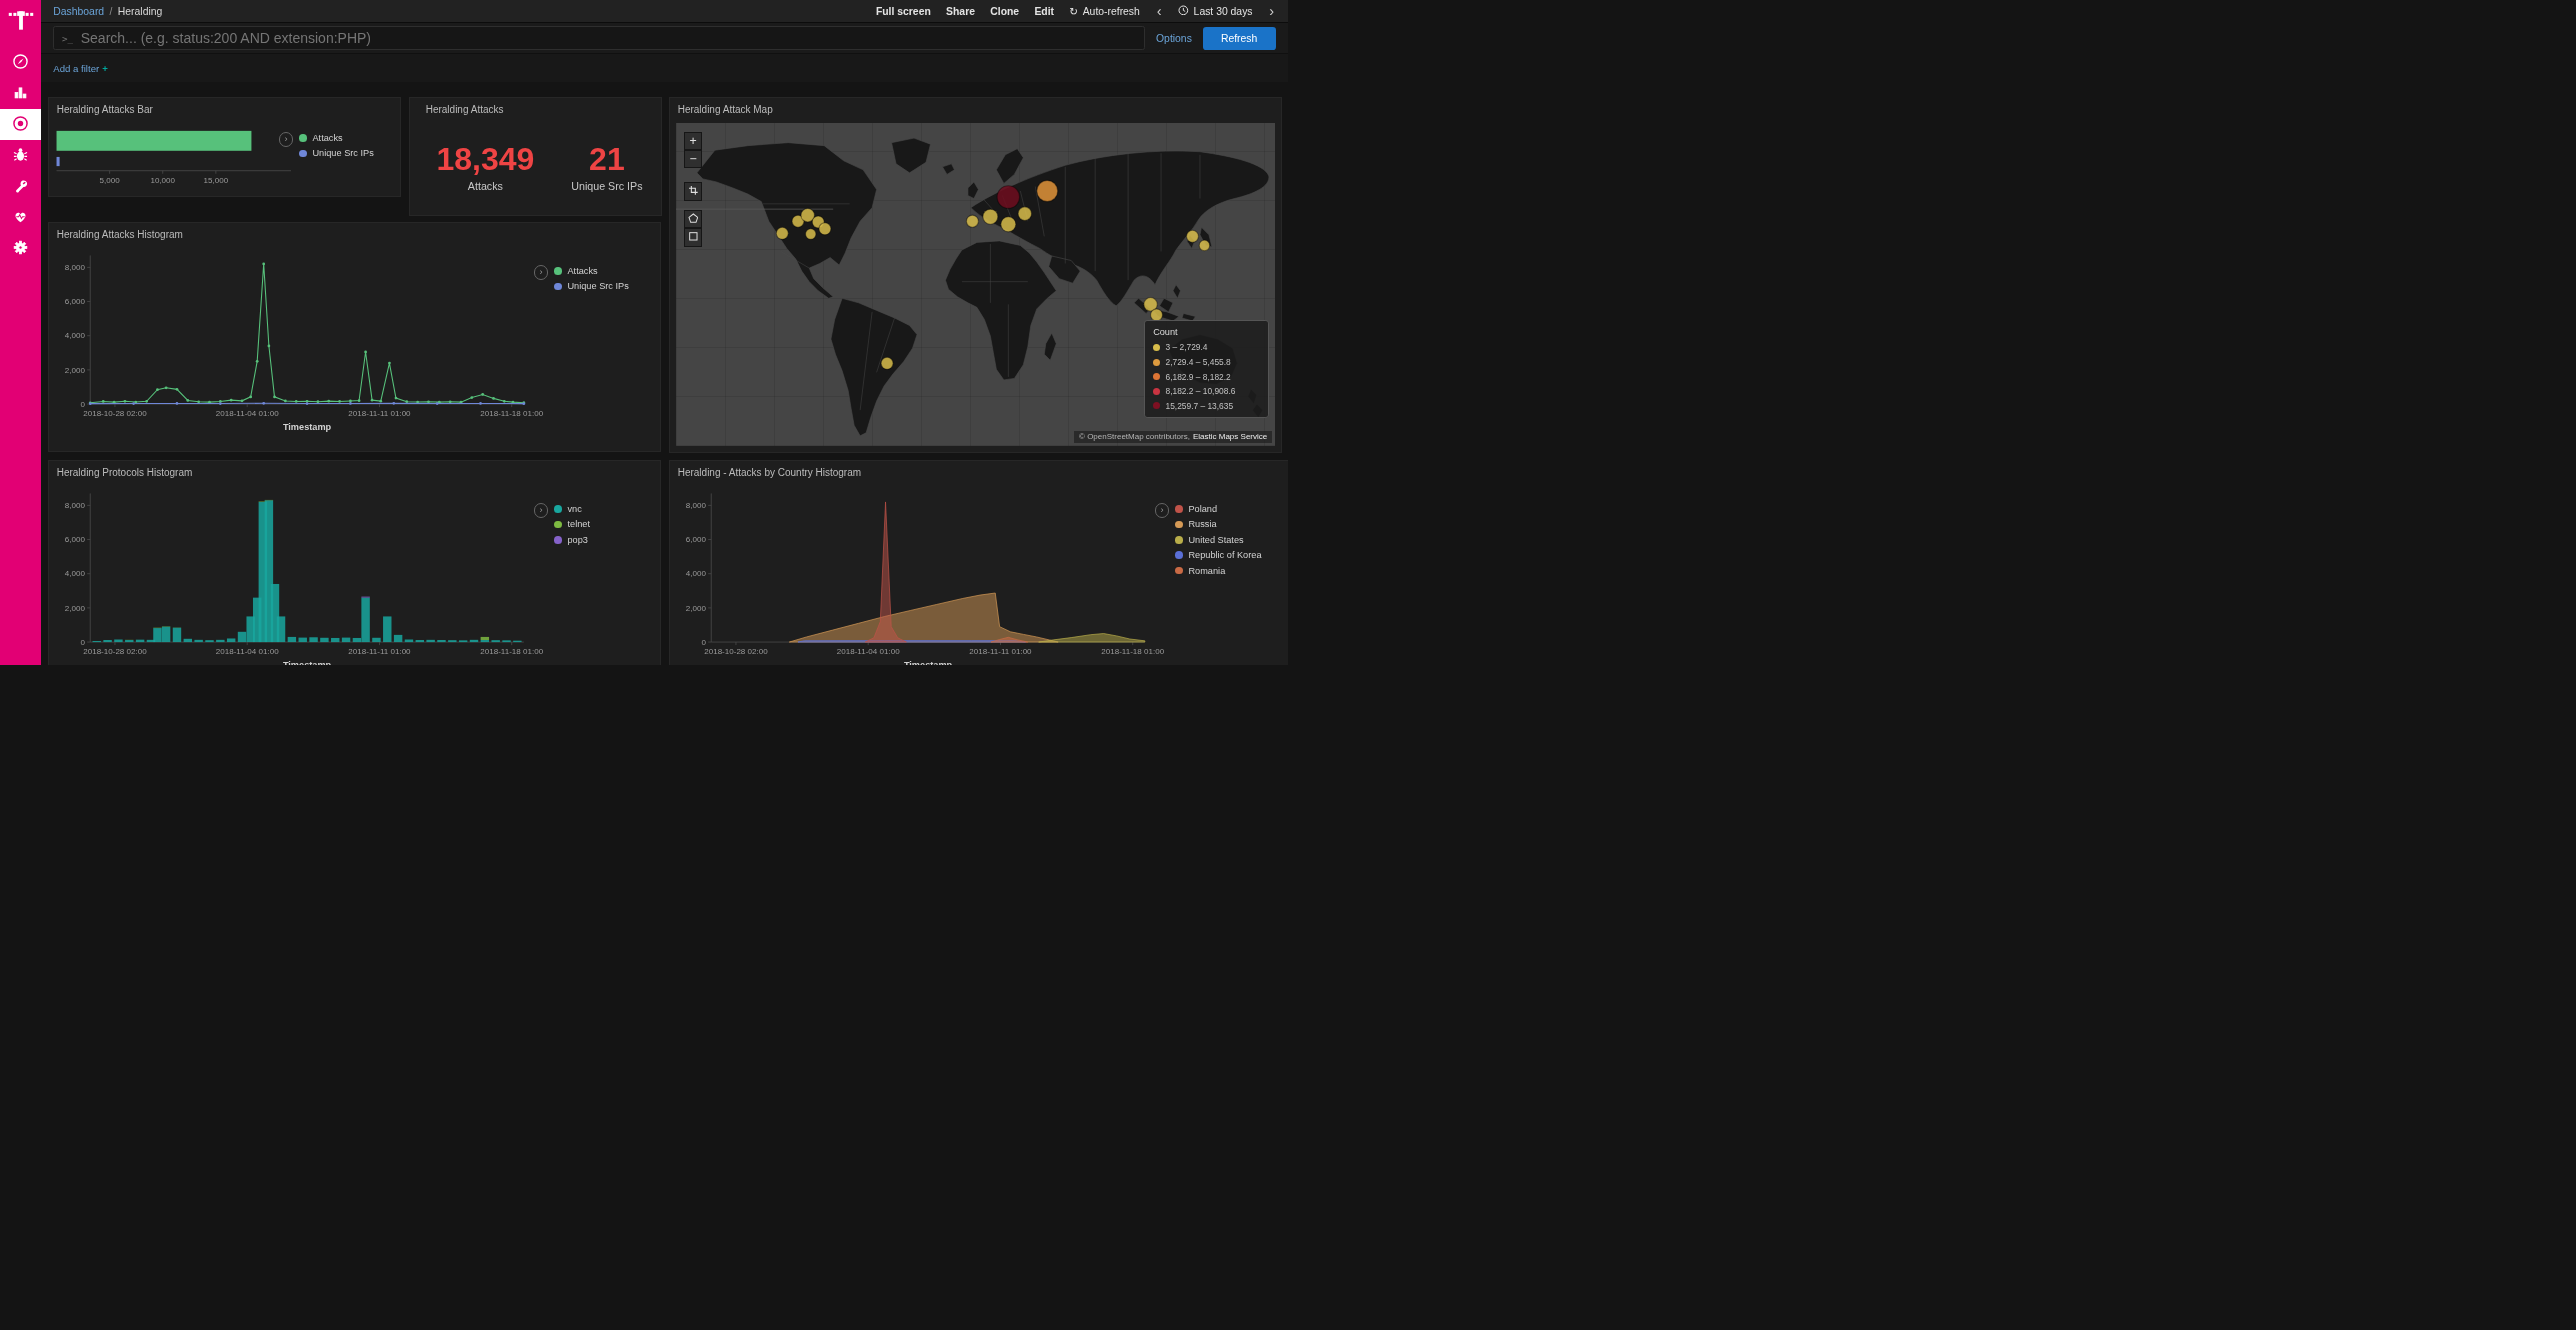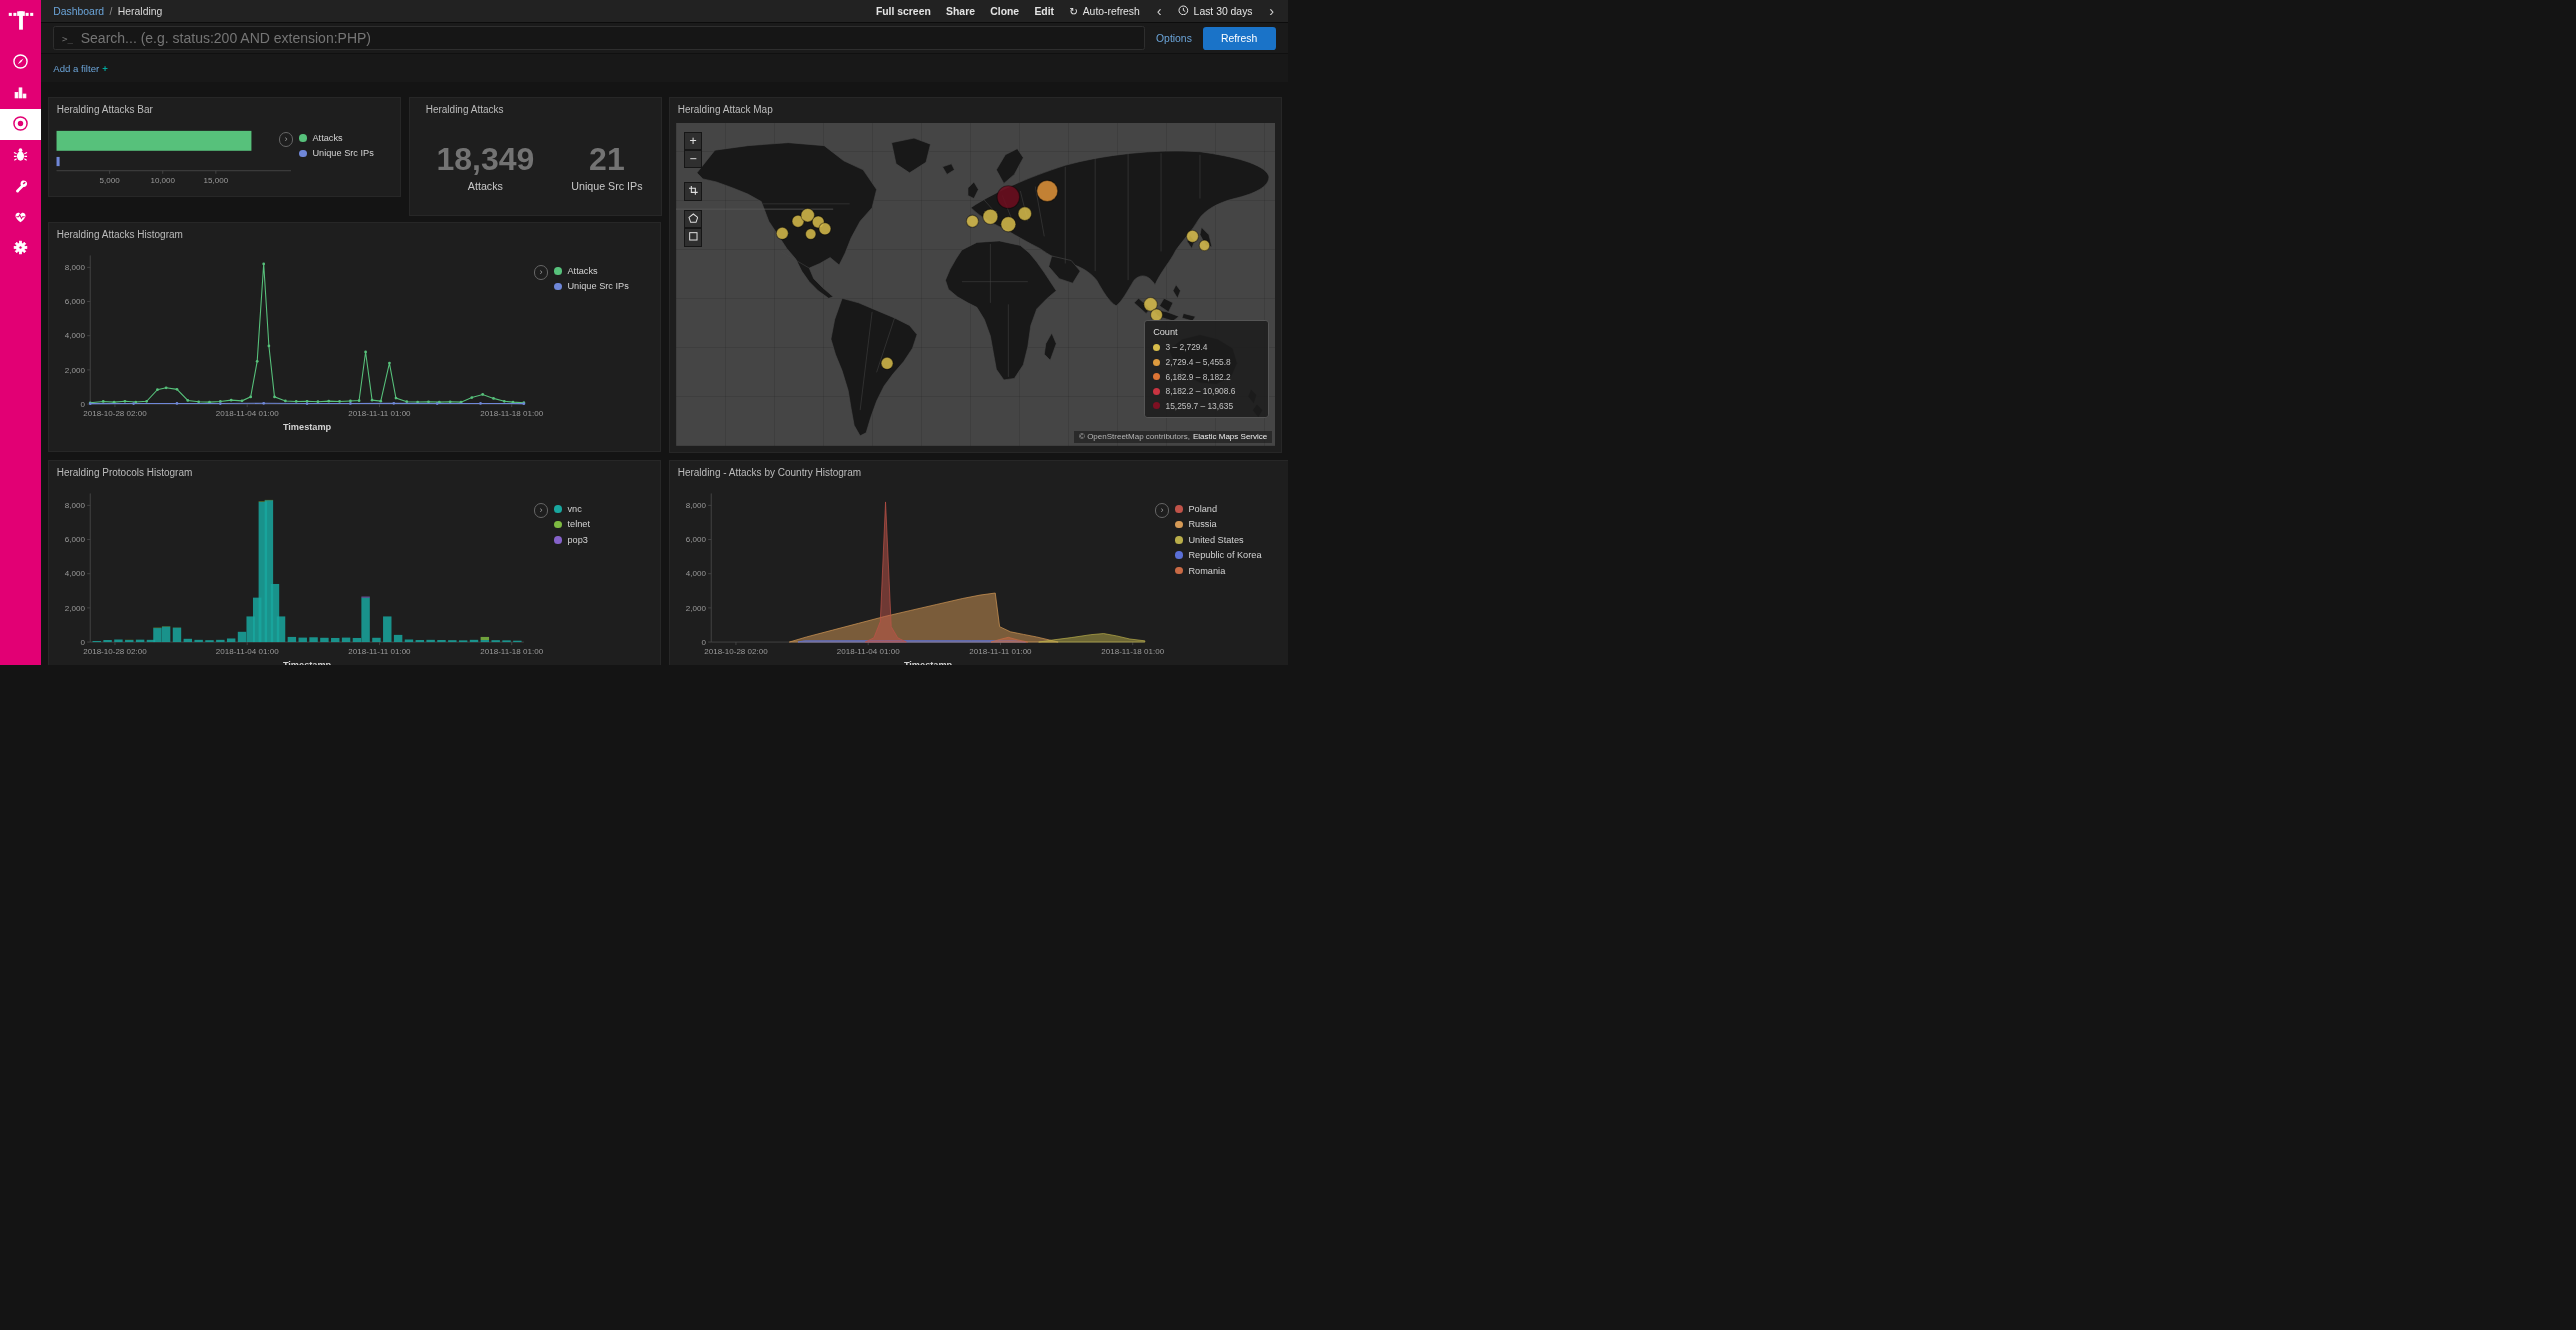--- a/index.html
+++ b/index.html
@@ -42,21 +42,21 @@
   
   .legend{position:absolute;display:flex;gap:6.1px;align-items:flex-start;}
   .legend-toggle{width:12.3px;height:12.3px;border:0.8px solid #666;border-radius:50%;color:#9a9a9a;font-size:9.2px;
                  display:flex;align-items:center;justify-content:center;margin-top:-0.8px;cursor:pointer;}
   .legend-items{display:flex;flex-direction:column;gap:5.4px;font-size:9.2px;color:#d4d4d4;}
   .legend-item{display:flex;align-items:center;gap:5.4px;cursor:pointer;}
   .legend-item .dot{width:7.7px;height:7.7px;border-radius:50%;flex:0 0 auto;}
   
   .metrics{display:flex;justify-content:space-around;margin-top:20px;}
   .metric{text-align:center;}
-  .metric-value{font-size:32px;font-weight:700;color:#737373;}
+  .metric-value{font-size:32px;font-weight:700;color:#ef4444;}
   .metric-label{font-size:10.7px;color:#c8c8c8;margin-top:2.3px;}
   
   .map-area{position:absolute;left:6.1px;top:24.5px;right:6.1px;bottom:6.1px;background:#454545;overflow:hidden;
             background-image:repeating-linear-gradient(0deg,rgba(0,0,0,.10) 0 0.8px,transparent 0.8px 49px),
                              repeating-linear-gradient(90deg,rgba(0,0,0,.10) 0 0.8px,transparent 0.8px 49px);}
   .world{position:absolute;left:0;top:0;width:100%;height:100%;}
   .map-controls{position:absolute;left:7.7px;top:9.2px;display:flex;flex-direction:column;z-index:5;}
   .map-btn{width:18.4px;height:18.4px;background:#2f2f2f;border:0.8px solid #161616;color:#e0e0e0;
            display:flex;align-items:center;justify-content:center;font-size:12.3px;cursor:pointer;box-sizing:border-box;}
   .gap-lg{margin-top:14px;} .gap-sm{margin-top:9.2px;}

